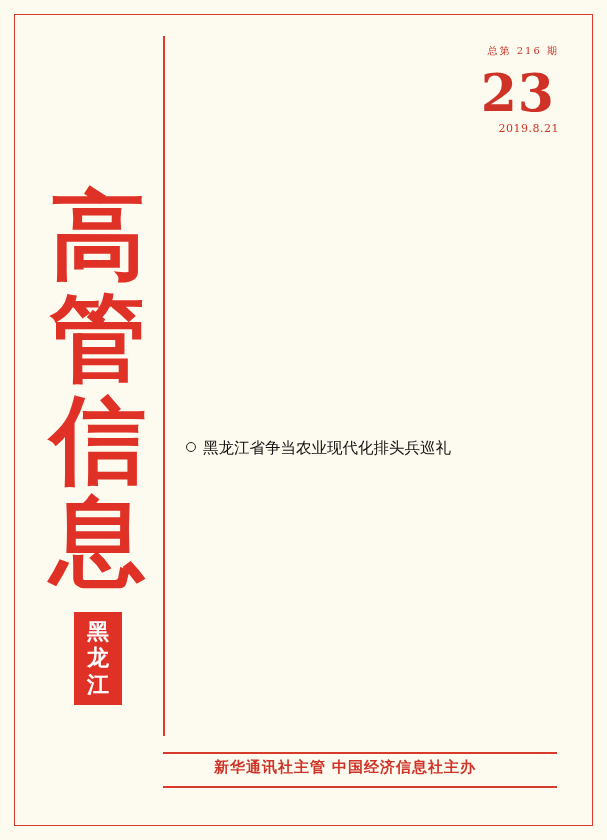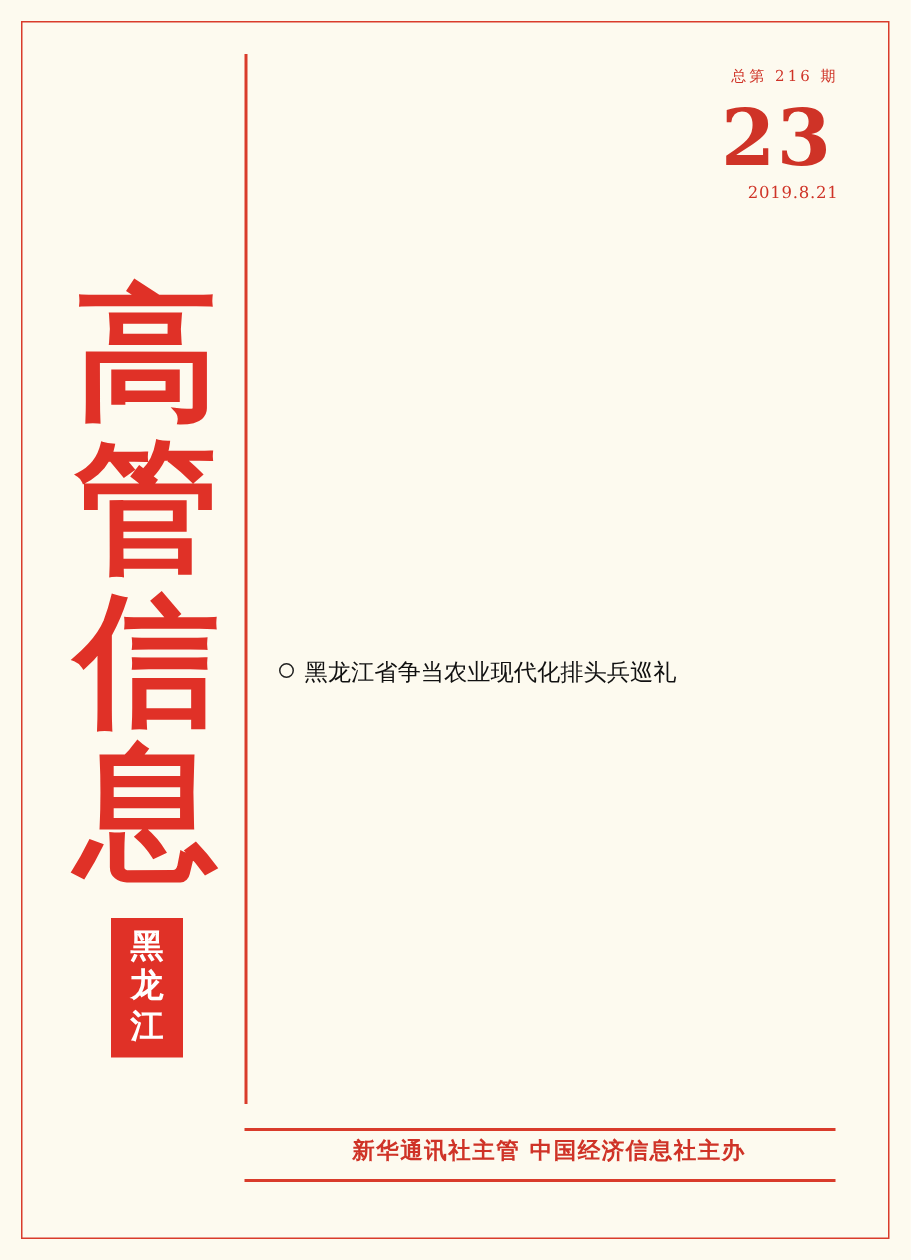--- a/index.html
+++ b/index.html
@@ -230,21 +230,21 @@
   .footer-rule-bottom {
     position: absolute;
     left: 163px;
     top: 786px;
     width: 394px;
     height: 2px;
     background: #d93b2b;
   }
   .footer-text {
     position: absolute;
-    left: 169px;
+    left: 148px;
     top: 758px;
     width: 394px;
     text-align: center;
     color: #cf3327;
     font-size: 15px;
     font-weight: bold;
     font-family: "DejaVu Sans", "Liberation Sans", sans-serif;
     letter-spacing: 1px;
   }
 </style>

